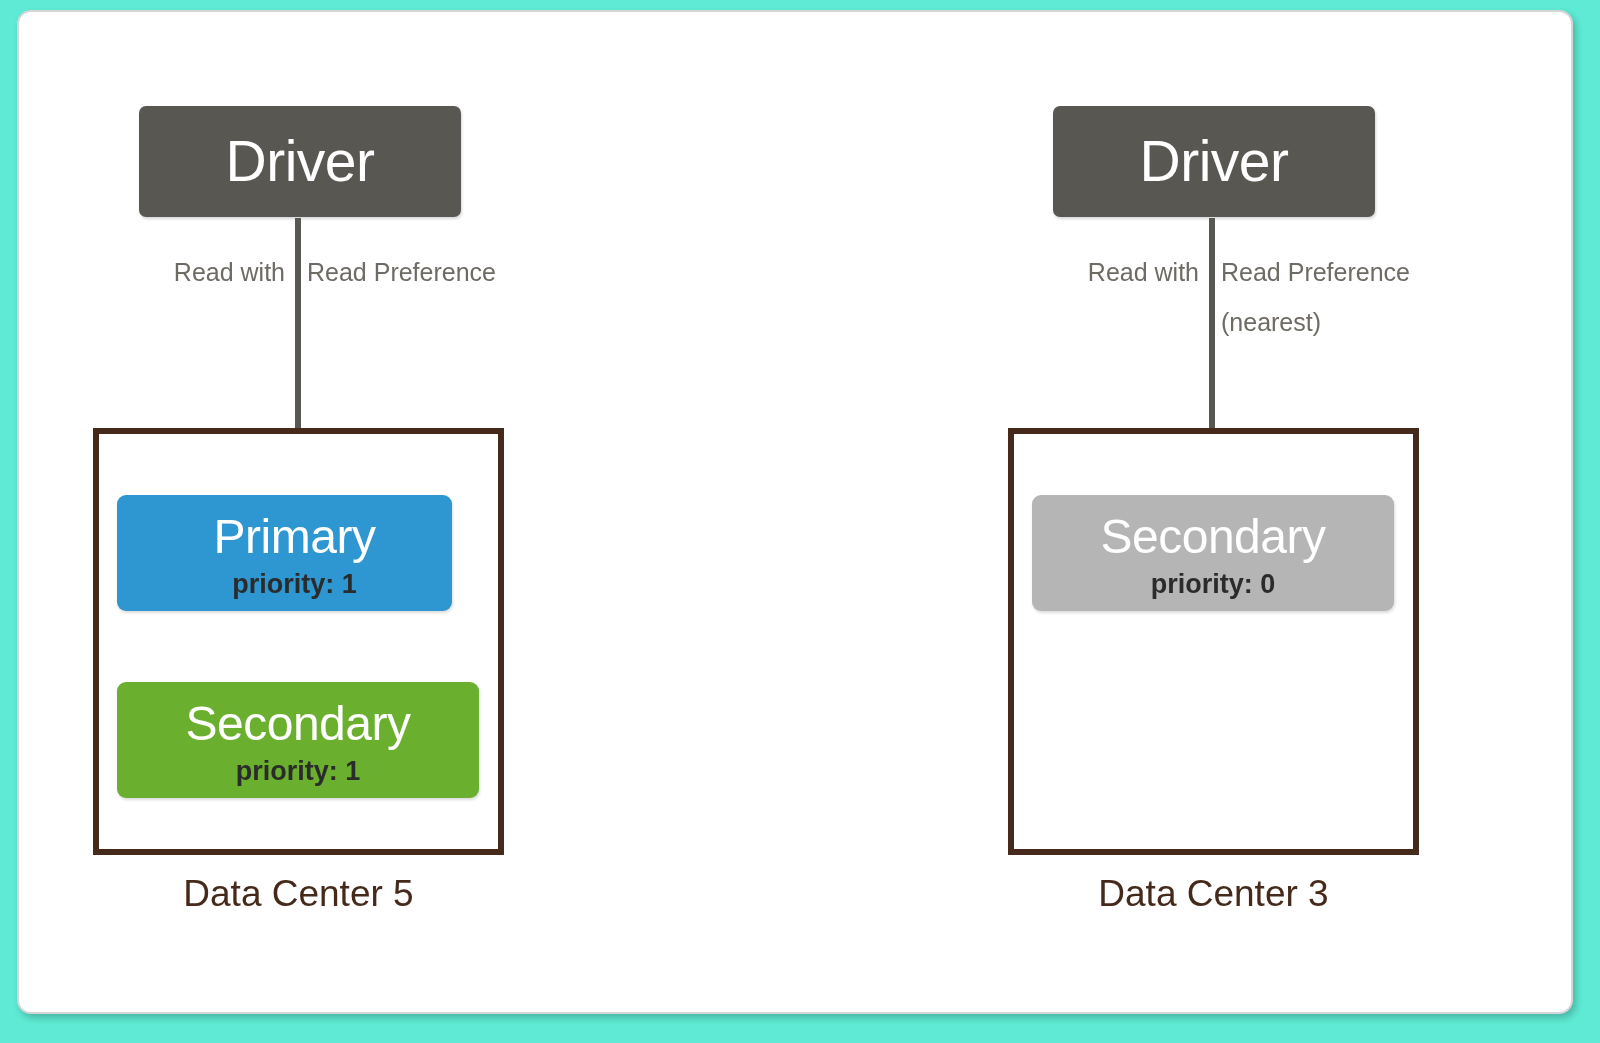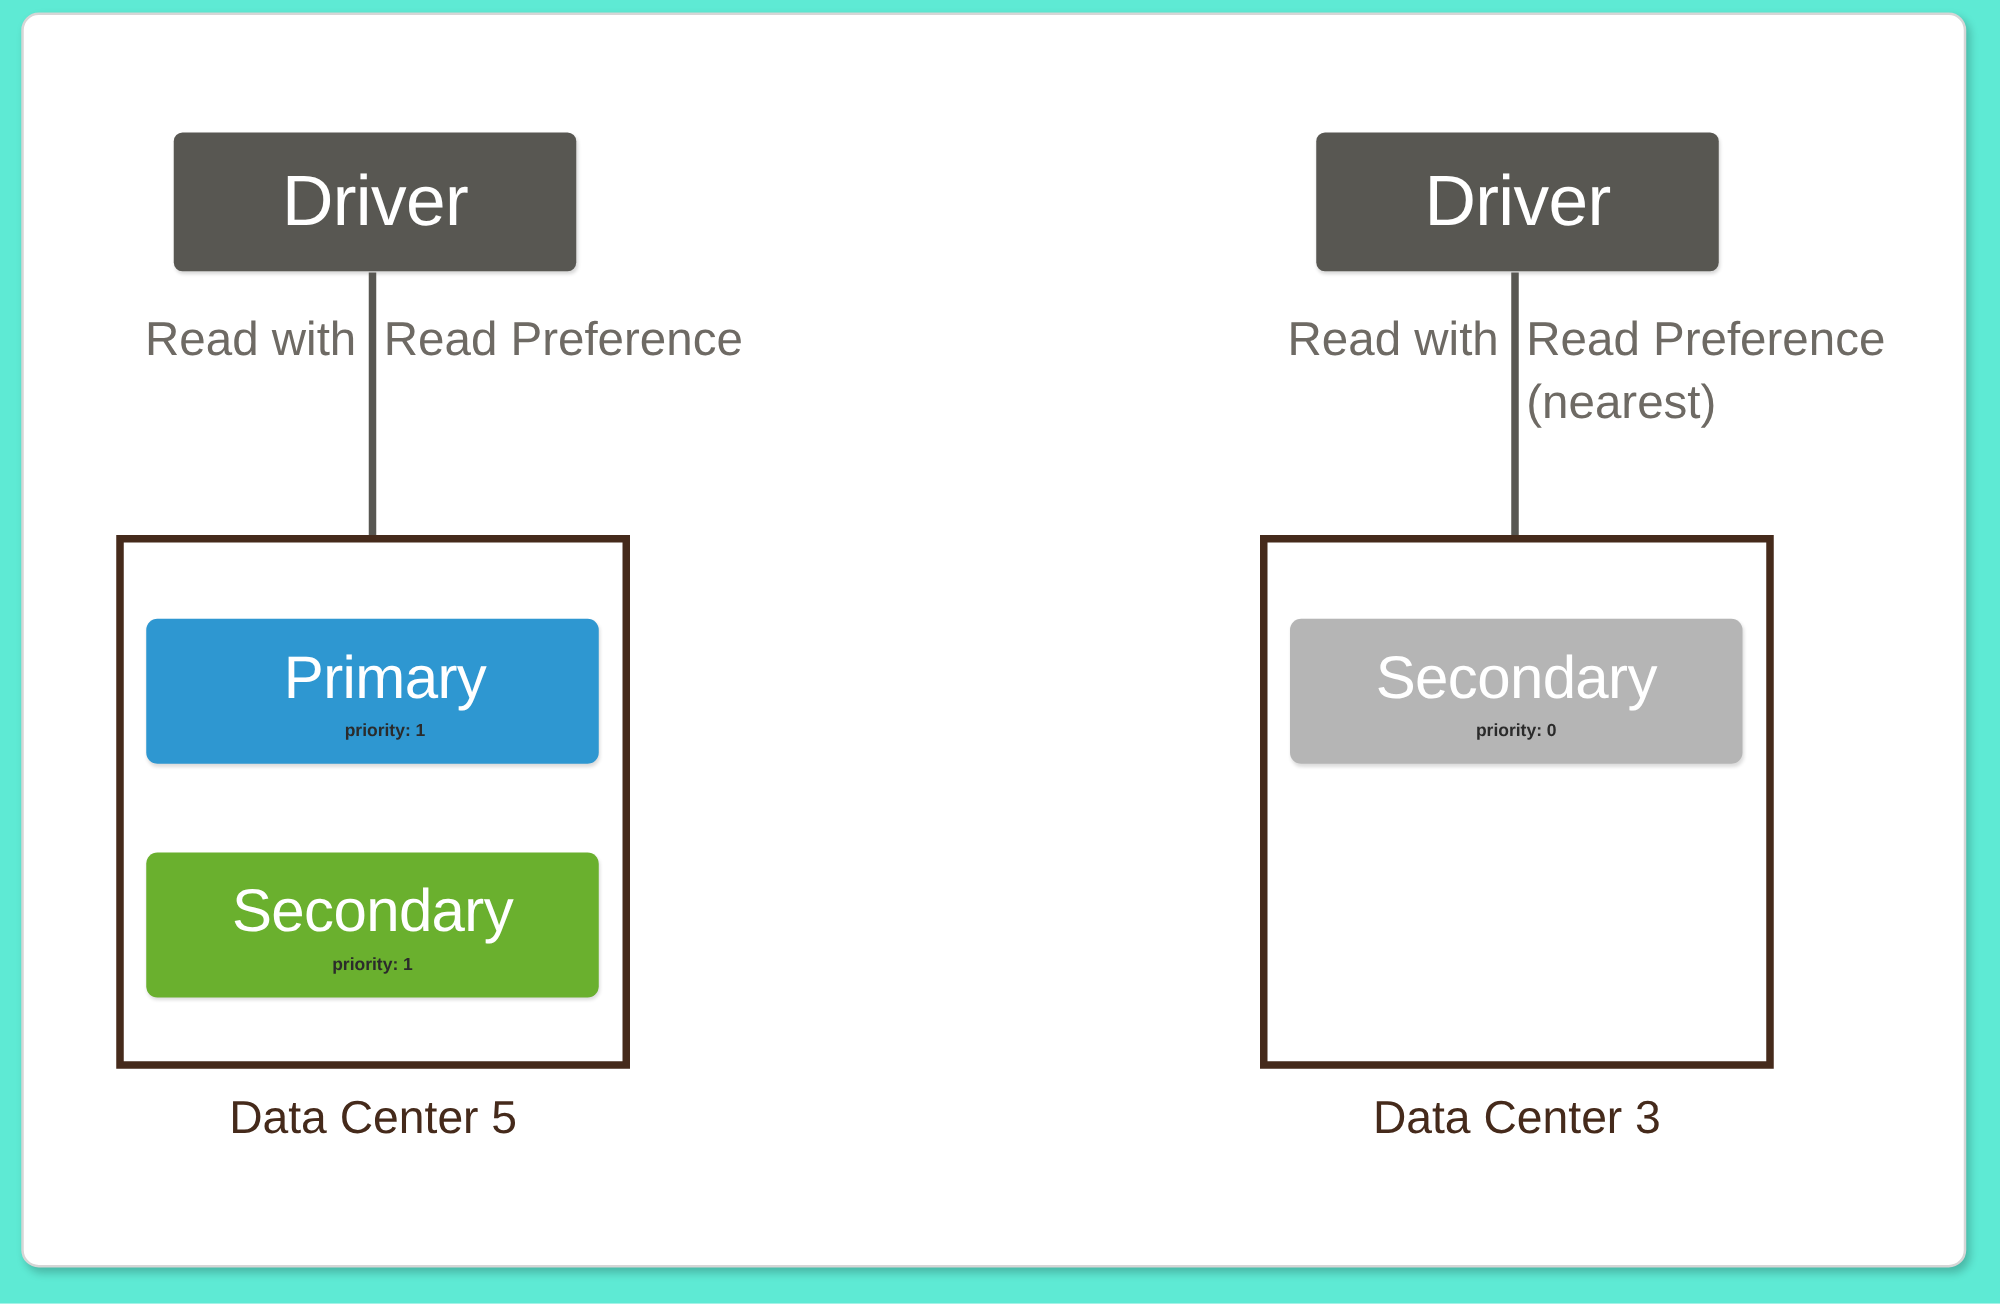--- a/index.html
+++ b/index.html
@@ -67,21 +67,21 @@
     height: 0;
     border-left: 16px solid transparent;
     border-right: 16px solid transparent;
     border-top: 40px solid #585752;
   }
 
   
   .caption {
     position: absolute;
     color: #6e6a64;
-    font-size: 38px;
+    font-size: 25px;
     line-height: 50px;
     white-space: nowrap;
     font-family: "Liberation Sans", sans-serif;
   }
   .caption-left {
     text-align: right;
   }
   .caption-right {
     text-align: left;
   }
@@ -117,21 +117,21 @@
   .member-title {
     color: #ffffff;
     font-size: 48px;
     line-height: 1;
     letter-spacing: -0.5px;
     margin-top: 4px;
     font-family: "Liberation Sans", sans-serif;
   }
   .member-priority {
     color: #2b2b2b;
-    font-size: 14px;
+    font-size: 27px;
     line-height: 1;
     margin-top: 10px;
     font-weight: 700;
     font-family: "Liberation Sans", sans-serif;
   }
 </style>
 </head>
 <body>
 
 <div id="canvas">
@@ -147,21 +147,21 @@
 
   <div class="caption caption-left" style="left:0px; top:247px; width:285px; padding-right:12px;">
     <span>Read with</span>
   </div>
   <div class="caption caption-right" style="left:307px; top:247px; width:420px;">
     <div>Read Preference</div>
   </div>
 
   <div class="dc-box" style="left:93px; top:428px; width:411px; height:427px;"></div>
 
-  <div class="member" style="left:117px; top:495px; width:362px; height:116px; background:#2e97d1;padding-left:20px;">
+  <div class="member" style="left:117px; top:495px; width:335px; height:116px; background:#2e97d1;padding-left:20px;">
     <span class="member-title">Primary</span>
     <span class="member-priority">priority: 1</span>
   </div>
 
   <div class="member" style="left:117px; top:682px; width:362px; height:116px; background:#6ab02e;">
     <span class="member-title">Secondary</span>
     <span class="member-priority">priority: 1</span>
   </div>
 
   <div class="dc-label" style="left:93px; top:875px; width:411px;">

